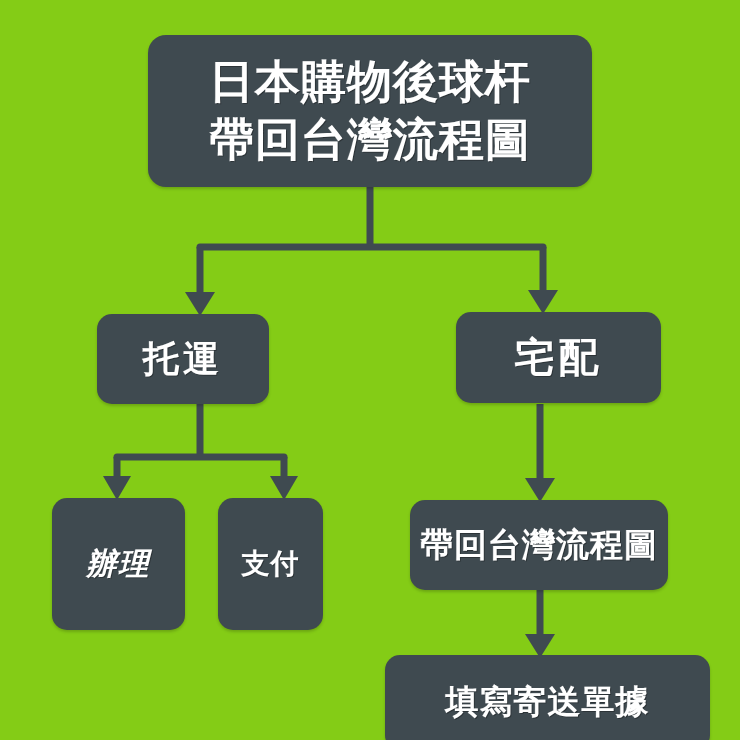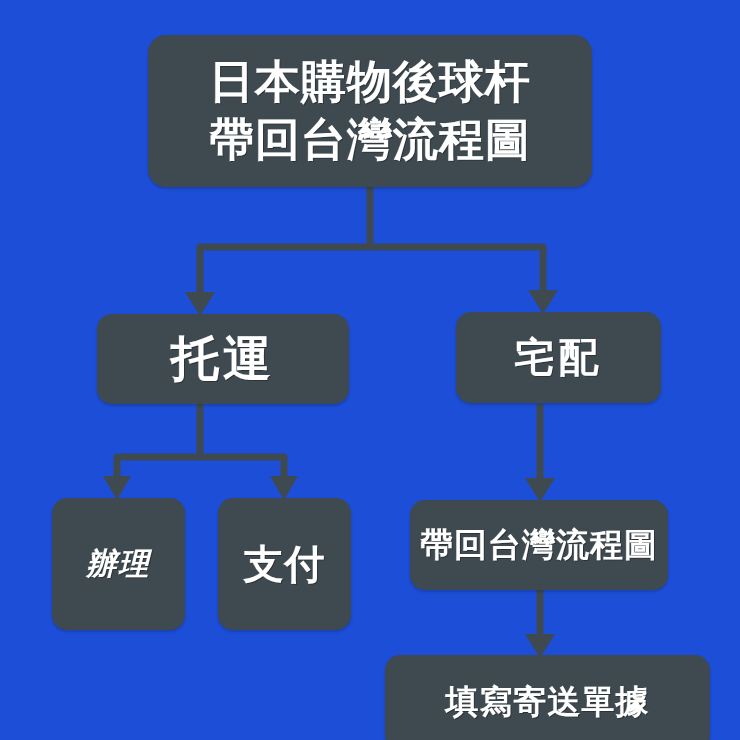--- a/index.html
+++ b/index.html
@@ -10,21 +10,21 @@
     width: 740px;
     height: 740px;
     background: #f8f8f6;
     font-family: "Liberation Sans", "DejaVu Sans", sans-serif;
     overflow: hidden;
   }
   #stage {
     position: relative;
     width: 740px;
     height: 740px;
-    background: #1d4ed8;
+    background: #84cc16;
   }
   #connectors {
     position: absolute;
     left: 0;
     top: 0;
     width: 740px;
     height: 740px;
     pointer-events: none;
   }
   .node {
@@ -55,23 +55,23 @@
     width: 444px;
     height: 152px;
     border-radius: 18px;
     font-size: 45px;
     line-height: 1.30;
   }
   
   #node-checked-baggage {
     left: 97px;
     top: 314px;
-    width: 252px;
+    width: 172px;
     height: 90px;
-    font-size: 48px;
+    font-size: 36px;
     letter-spacing: 4px;
   }
   #node-home-delivery {
     left: 435px;
     top: 312px;
     width: 205px;
     height: 91px;
     font-size: 40px;
     letter-spacing: 4px;
     margin-left: 21px;
@@ -83,23 +83,23 @@
     width: 133px;
     height: 132px;
     font-size: 30px;
     line-height: 1.42;
     letter-spacing: 2px;
     font-style: italic;
   }
   #node-overweight-fee {
     left: 218px;
     top: 498px;
-    width: 133px;
+    width: 105px;
     height: 132px;
-    font-size: 40px;
+    font-size: 28px;
     line-height: 1.42;
     letter-spacing: 1px;
   }
   
   #node-go-to-counter {
     left: 410px;
     top: 500px;
     width: 258px;
     height: 90px;
     font-size: 33px;

